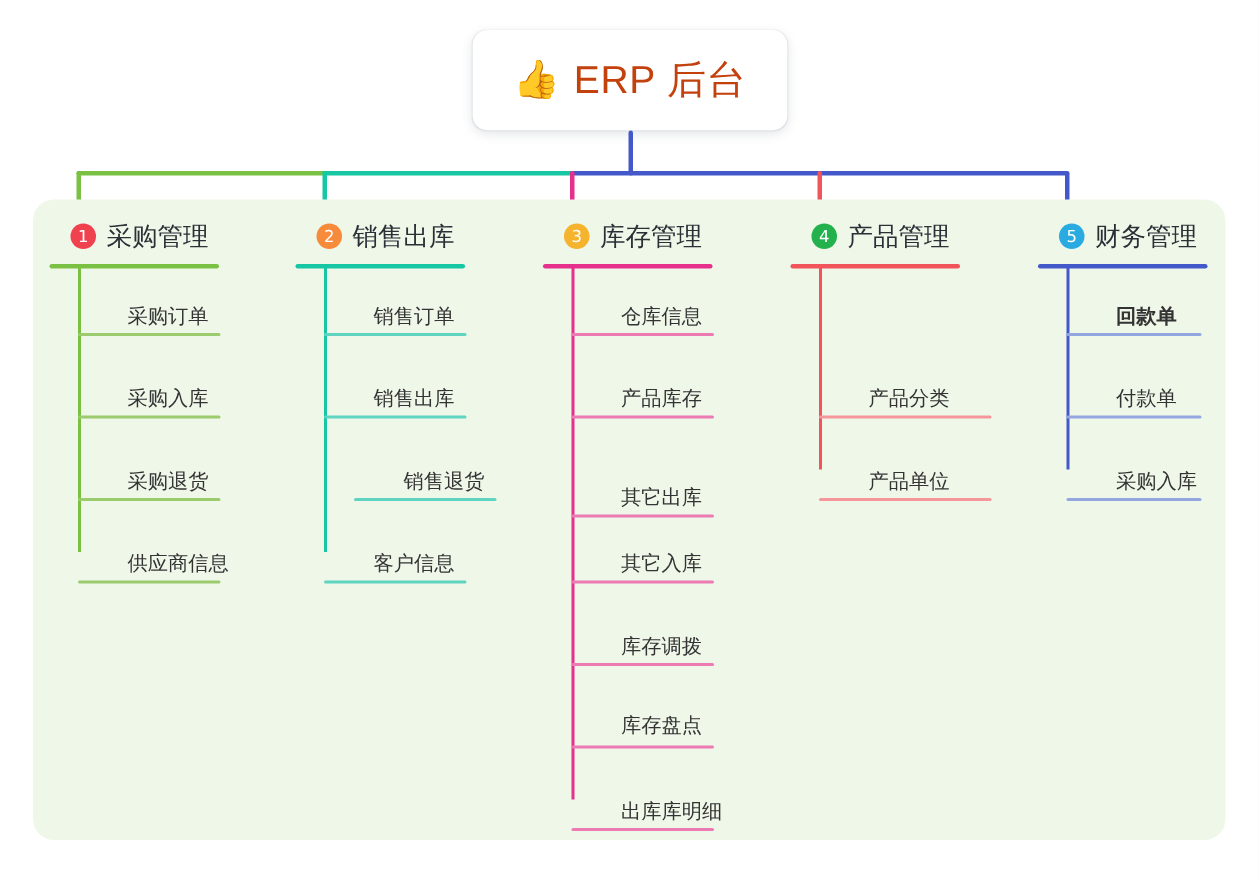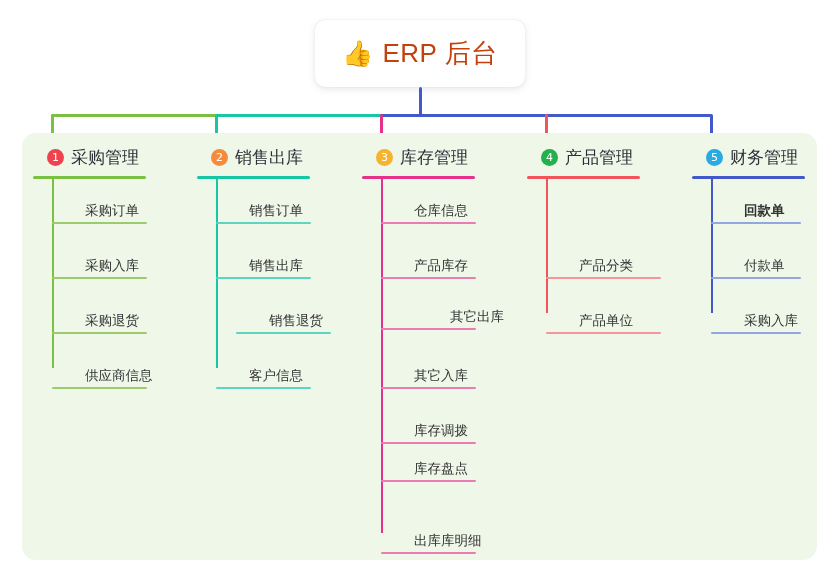--- a/index.html
+++ b/index.html
@@ -209,33 +209,33 @@
         <div class="col-underline" style="top: 31px; width: 113px; background: rgb(229, 48, 140);"></div>
         <div class="col-spine" style="top: 31px; height: 357px; background: rgb(229, 48, 140);"></div>
         <div class="leaf" style="top: 58px;">
           <span class="leaf-label">仓库信息</span>
           <div class="leaf-underline" style="width: 95px; background: rgb(236, 123, 180);"></div>
         </div>
         <div class="leaf" style="top: 113px;">
           <span class="leaf-label">产品库存</span>
           <div class="leaf-underline" style="width: 95px; background: rgb(236, 123, 180);"></div>
         </div>
-        <div class="leaf" style="top: 164px; padding-left: 36px;">
+        <div class="leaf" style="top: 179px;">
           <span class="leaf-label">其它出库</span>
           <div class="leaf-underline" style="width: 95px; background: rgb(236, 123, 180);"></div>
         </div>
         <div class="leaf" style="top: 223px;">
           <span class="leaf-label">其它入库</span>
           <div class="leaf-underline" style="width: 95px; background: rgb(236, 123, 180);"></div>
         </div>
         <div class="leaf" style="top: 278px;">
           <span class="leaf-label">库存调拨</span>
           <div class="leaf-underline" style="width: 95px; background: rgb(236, 123, 180);"></div>
         </div>
-        <div class="leaf" style="top: 316px;">
+        <div class="leaf" style="top: 333px; font-family: Liberation Mono, monospace;">
           <span class="leaf-label">库存盘点</span>
           <div class="leaf-underline" style="width: 95px; background: rgb(236, 123, 180);"></div>
         </div>
         <div class="leaf" style="top: 388px;">
           <span class="leaf-label">出库库明细</span>
           <div class="leaf-underline" style="width: 95px; background: rgb(236, 123, 180);"></div>
         </div>
       </div>
       <div class="column" style="left: 527px; width: 173px;">
         <div class="col-head">

